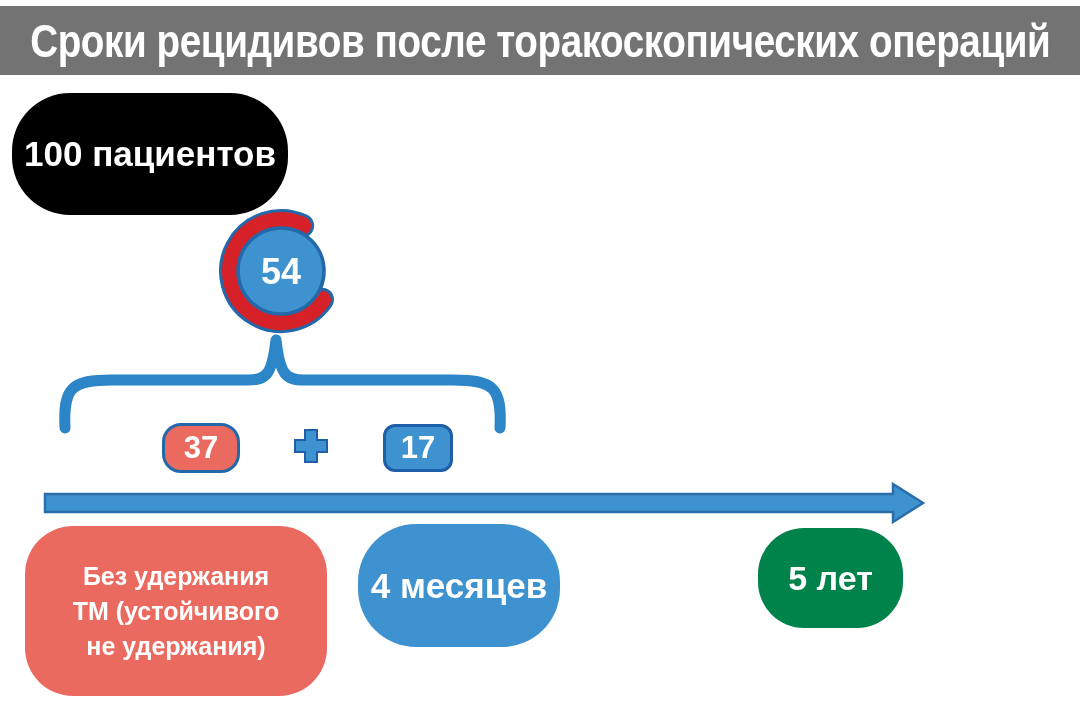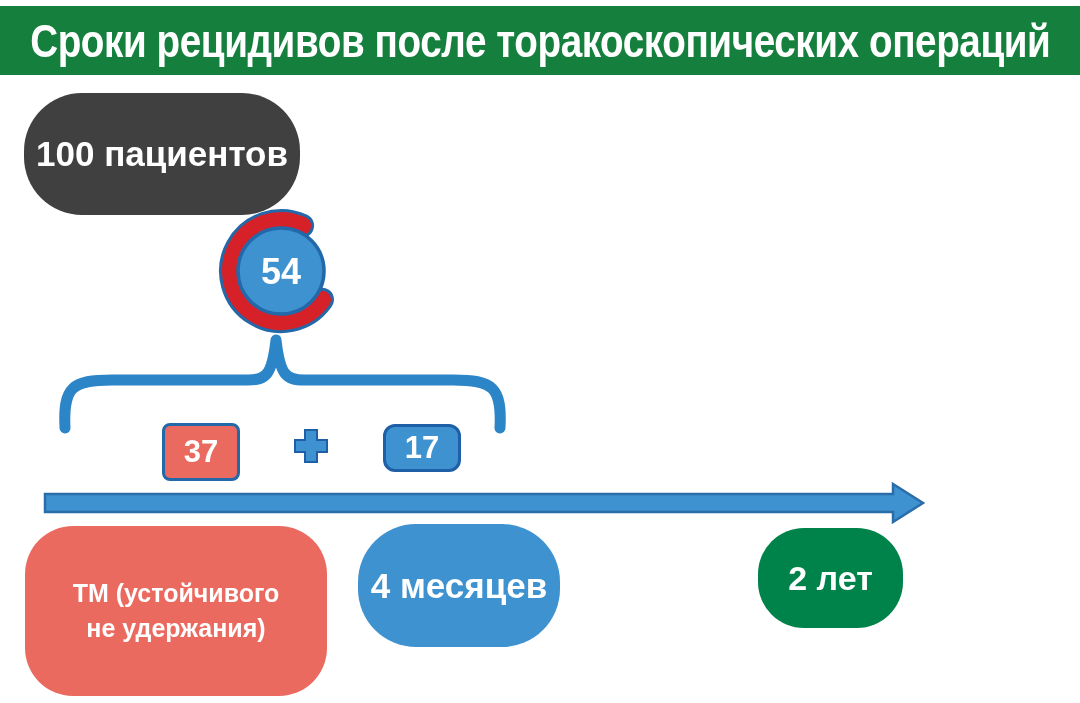--- a/index.html
+++ b/index.html
@@ -8,49 +8,49 @@
     width: 1080px;
     height: 703px;
     background: #ffffff;
     font-family: "Liberation Sans", sans-serif;
     overflow: hidden;
   }
   .banner {
     position: absolute;
     left: 0; top: 6px;
     width: 1080px; height: 69px;
-    background: #15803d;
+    background: #737373;
     display: flex; align-items: center; justify-content: center;
   }
   .banner .title-text {
     color: #ffffff;
     font-weight: bold;
     font-size: 46px;
     white-space: nowrap;
     transform: scaleX(0.84);
     letter-spacing: -0.5px;
   }
   .pill {
     position: absolute;
     display: flex; align-items: center; justify-content: center;
     color: #ffffff; font-weight: bold;
     box-sizing: border-box;
     text-align: center;
   }
   .pill-patients {
-    left: 24px; top: 93px; width: 276px; height: 122px;
-    background: #404040; border-radius: 58px; font-size: 35px;
+    left: 12px; top: 93px; width: 276px; height: 122px;
+    background: #000000; border-radius: 58px; font-size: 35px;
   }
   .box-37 {
-    left: 162px; top: 423px; width: 78px; height: 58px;
+    left: 162px; top: 423px; width: 78px; height: 50px;
     background: #EB6A5F; border: 3px solid #2368A9;
-    border-radius: 8px; font-size: 31px;
+    border-radius: 19px; font-size: 31px;
   }
   .box-17 {
-    left: 383px; top: 424px; width: 78px; height: 48px;
+    left: 383px; top: 424px; width: 70px; height: 48px;
     background: #3E92D0; border: 3px solid #1E5FA7;
     border-radius: 12px; font-size: 31px;
   }
   .note-box {
     left: 25px; top: 526px; width: 302px; height: 170px;
     background: #EB6A5F; border-radius: 48px;
     font-size: 25px; line-height: 35px;
     flex-direction: column;
   }
   .pill-six-months {
@@ -105,25 +105,26 @@
 
   <div class="pill box-17">
     <span>17</span>
   </div>
 
   <svg class="abs" style="left:40px; top:480px;" width="900" height="50" viewBox="0 0 900 50">
     <polygon points="5,14 853,14 853,4 883,23 853,42 853,32 5,32" fill="#3E92D0" stroke="#2A6EA9" stroke-width="2.5"></polygon>
   </svg>
 
   <div class="pill note-box">
+    <div>Без удержания</div>
     <div>ТМ (устойчивого</div>
     <div>не удержания)</div>
   </div>
 
   <div class="pill pill-six-months">
     <span>4 месяцев</span>
   </div>
 
   <div class="pill pill-five-years">
-    <span>2 лет</span>
+    <span>5 лет</span>
   </div>
 
 </div>
 
 </body></html>

